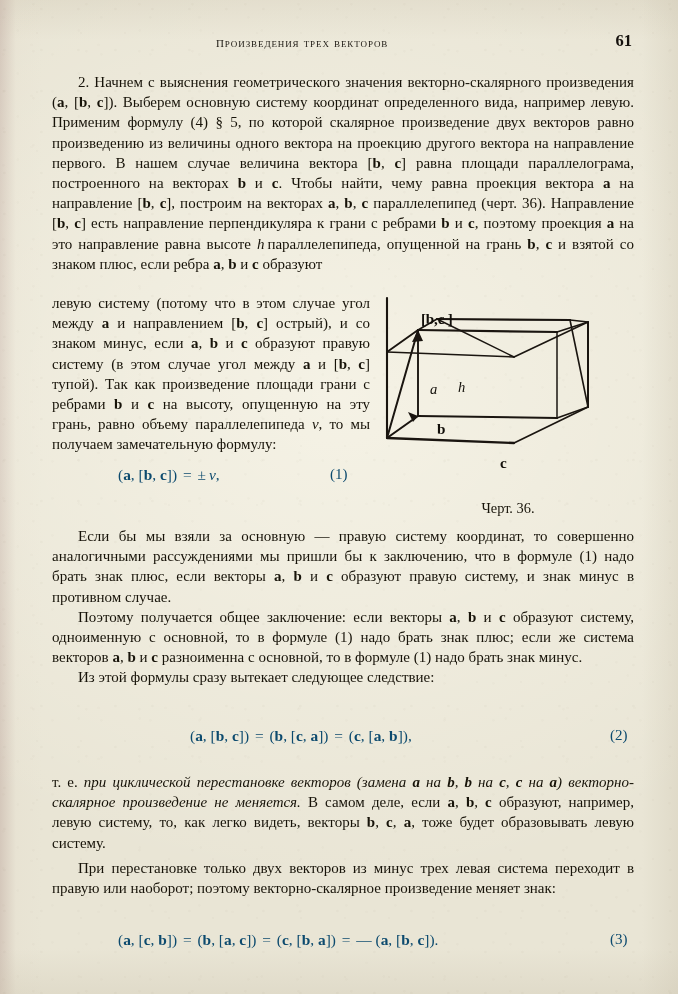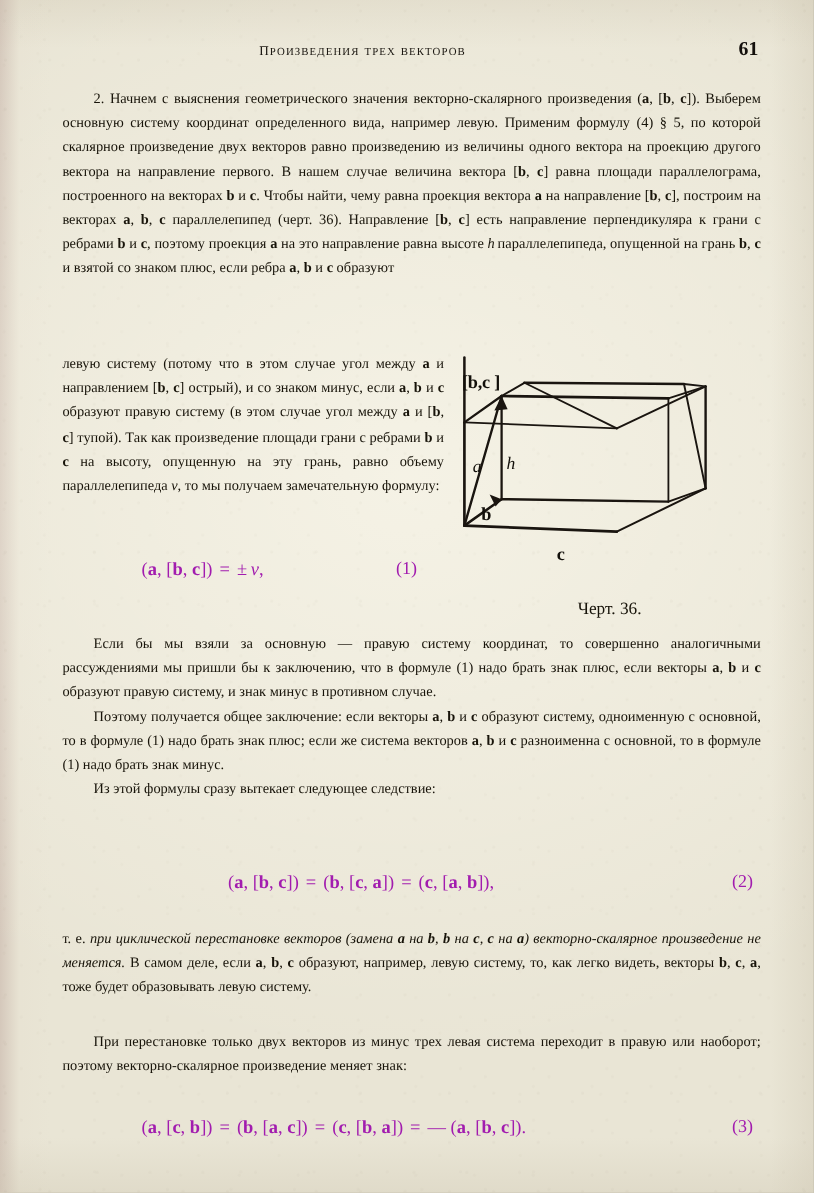--- a/index.html
+++ b/index.html
@@ -81,41 +81,41 @@
     right: 0;
     top: -2px;
     font-size: 16.5px;
     font-weight: 700;
     color: #14100c;
   }
 
   
   .col {
     position: absolute;
-    font-size: 12px;
+    font-size: 15px;
     line-height: 20.2px;
     text-align: justify;
     text-justify: inter-word;
     color: #171309;
   }
   .col p { margin: 0; }
   .indent { text-indent: 26px; }
   b, .bv { font-weight: 700; }
 
   #block-intro  { left: 52px; top: 72px;  width: 582px; }
   #block-wrap   { left: 52px; top: 293px; width: 318px; }
   #block-after  { left: 52px; top: 526px; width: 582px; }
   #block-cyclic { left: 52px; top: 772px; width: 582px; }
   #block-swap   { left: 52px; top: 858px; width: 582px; }
 
   
   .formula {
     position: absolute;
     font-size: 15.4px;
-    color: #a21caf;
+    color: #0c4a6e;
     white-space: nowrap;
   }
   .formula .num {
     position: absolute;
     font-size: 15px;
   }
   #formula-1 { left: 118px; top: 466px; }
   #formula-1 .num { left: 212px; top: 0; }
   #formula-2 { left: 178px; top: 727px; margin-left: 12px; }
   #formula-2 .num { left: 420px; top: 0; }
@@ -138,20 +138,21 @@
     width: 268px;
     text-align: center;
     font-size: 14.4px;
     color: #171309;
     margin-top: 24px;
   }
   .fig-label {
     position: absolute;
     font-size: 14.6px;
     color: #120f0a;
+    margin-left: 36px;
   }
   .fig-label.bold { font-weight: 700; font-size: 15.2px; }
   .fig-label.ital { font-style: italic; font-size: 14.6px; }
   #lbl-bc { left: 11px; top: 14px; font-weight: 700; font-size: 15.2px; letter-spacing: -0.2px; }
   #lbl-a  { left: 20px; top: 85px; }
   #lbl-h  { left: 48px; top: 83px; }
   #lbl-b  { left: 27px; top: 124px; }
   #lbl-c  { left: 90px; top: 158px; }
 </style>
 </head>

